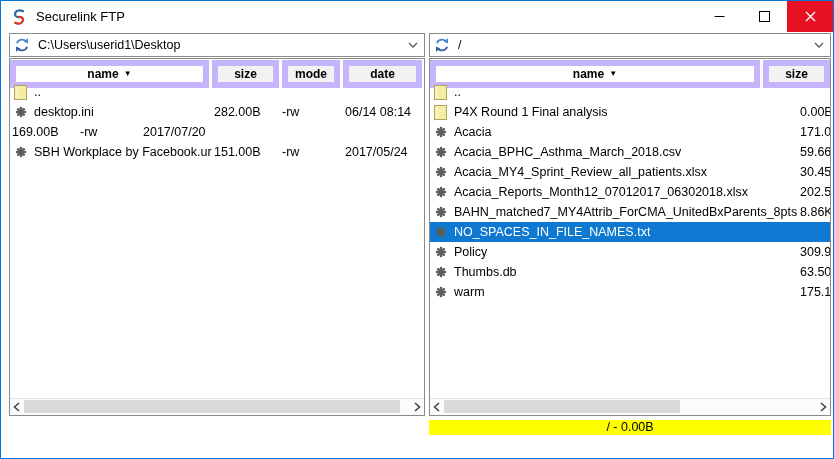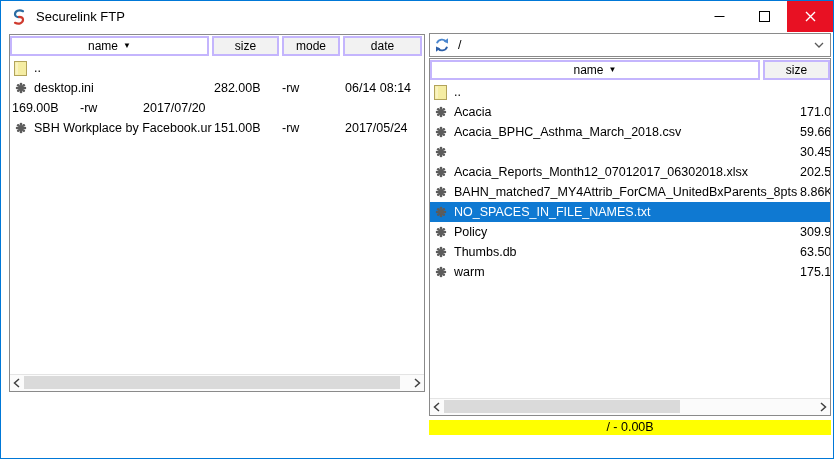--- a/index.html
+++ b/index.html
@@ -18,23 +18,23 @@
   
   .pane{position:absolute;top:32px;}
   .pane.left{left:8px;width:416px;}
   .pane.right{left:428px;width:402px;}
   .combo{height:24px;border:1px solid #8a8a8a;box-sizing:border-box;display:flex;align-items:center;background:#fff;}
   .refresh{margin-left:4px;display:flex;flex:none;}
   .pathtext{margin-left:8px;font-size:12.5px;flex:1;white-space:nowrap;overflow:hidden;}
   .chev{width:22px;flex:none;display:flex;justify-content:center;align-items:center;}
   .listbox{margin-top:1px;border:1px solid #8a8a8a;height:358px;box-sizing:border-box;position:relative;background:#fff;overflow:hidden;}
   .hdr{display:flex;height:22px;box-sizing:border-box;padding-top:1px;}
-  .hbtn{border:2px solid #c4b5fd;background:#f2f2f2;height:20px;box-sizing:border-box;
+  .hbtn{border:6px solid #c4b5fd;background:#f2f2f2;height:28px;box-sizing:border-box;
         display:flex;align-items:center;justify-content:center;
-        font-size:12px;font-weight:400;margin-right:3px;overflow:hidden;}
+        font-size:12px;font-weight:700;margin-right:3px;overflow:hidden;}
   .hbtn.sorted{background:#ffffff;}
   .sort-ind{font-size:8px;margin-left:5px;line-height:1;}
   .w-name-l{width:199px;}
   .w-size-l{width:67px;}
   .w-mode-l{width:58px;}
   .w-date-l{width:79px;margin-right:0;justify-content:center;}
   .w-name-r{width:365px;}
   .w-size-r{width:67px;margin-right:0;flex:none;}
   .rows{margin-top:1px;}
   .row{height:20px;display:flex;align-items:center;font-size:12.5px;white-space:nowrap;}
@@ -90,20 +90,36 @@
         <span>
           <svg width="11" height="11" viewBox="0 0 11 11">
               <path d="M1 1l9 9M10 1l-9 9" stroke="#fff" stroke-width="1.4"></path>
             </svg>
         </span>
       </div>
     </div>
   </div>
 
   <div class="pane left">
+    <div class="combo">
+      <span class="refresh">
+        <svg width="16" height="16" viewBox="0 0 16 16" fill="none">
+          <path d="M2.9 6.3A5.5 5.5 0 0 1 12.6 4.9" stroke="#4a86ce" stroke-width="1.8"></path>
+          <polygon points="14,1.2 14,6.6 9.7,4.4" fill="#4a86ce"></polygon>
+          <path d="M13.1 9.7A5.5 5.5 0 0 1 3.4 11.1" stroke="#2d5fa8" stroke-width="1.8"></path>
+          <polygon points="2,14.8 2,9.4 6.3,11.6" fill="#2d5fa8"></polygon>
+        </svg>
+      </span>
+      <span class="pathtext">C:\Users\userid1\Desktop</span>
+      <span class="chev">
+        <svg width="10" height="6" viewBox="0 0 10 6">
+            <path d="M1 1l4 4 4-4" stroke="#5a5a5a" stroke-width="1.3" fill="none"></path>
+          </svg>
+      </span>
+    </div>
     <div class="listbox">
       <div class="hdr">
         <div class="hbtn sorted w-name-l">
           <span>name</span>
           <span class="sort-ind">▼</span>
         </div>
         <div class="hbtn w-size-l">
             <span>size</span>
           </div>
         <div class="hbtn w-mode-l">
@@ -234,20 +250,32 @@
                   <rect x="1.5" y="1.5" width="2.5" height="12" fill="#faf3c0"></rect>
                 </svg>
               </span>
               <span class="">..</span>
             </span>
             <span class="csz-r"></span>
           </div>
           <div class="row">
             <span class="cname r">
               <span class="icn">
+                <svg width="13" height="15" viewBox="0 0 13 15">
+                  <rect x="0.5" y="0.5" width="12" height="14" fill="#f5eda3" stroke="#b2a35a"></rect>
+                  <rect x="1.5" y="1.5" width="2.5" height="12" fill="#faf3c0"></rect>
+                </svg>
+              </span>
+              <span class="">P4X Round 1 Final analysis</span>
+            </span>
+            <span class="csz-r">0.00B</span>
+          </div>
+          <div class="row">
+            <span class="cname r">
+              <span class="icn">
                 <svg width="12" height="12" viewBox="-6 -6 12 12">
                   <g fill="#5c5c5c">
                     <circle r="3.1"></circle>
                     <circle cx="3.9" r="1.35"></circle>
                     <circle cx="-3.9" r="1.35"></circle>
                     <circle cy="3.9" r="1.35"></circle>
                     <circle cy="-3.9" r="1.35"></circle>
                     <circle cx="2.76" cy="2.76" r="1.35"></circle>
                     <circle cx="-2.76" cy="2.76" r="1.35"></circle>
                     <circle cx="2.76" cy="-2.76" r="1.35"></circle>
@@ -290,20 +318,21 @@
                     <circle cx="-3.9" r="1.35"></circle>
                     <circle cy="3.9" r="1.35"></circle>
                     <circle cy="-3.9" r="1.35"></circle>
                     <circle cx="2.76" cy="2.76" r="1.35"></circle>
                     <circle cx="-2.76" cy="2.76" r="1.35"></circle>
                     <circle cx="2.76" cy="-2.76" r="1.35"></circle>
                     <circle cx="-2.76" cy="-2.76" r="1.35"></circle>
                   </g>
                 </svg>
               </span>
+              <span class="">Acacia_MY4_Sprint_Review_all_patients.xlsx</span>
             </span>
             <span class="csz-r">30.45</span>
           </div>
           <div class="row">
             <span class="cname r">
               <span class="icn">
                 <svg width="12" height="12" viewBox="-6 -6 12 12">
                   <g fill="#5c5c5c">
                     <circle r="3.1"></circle>
                     <circle cx="3.9" r="1.35"></circle>

